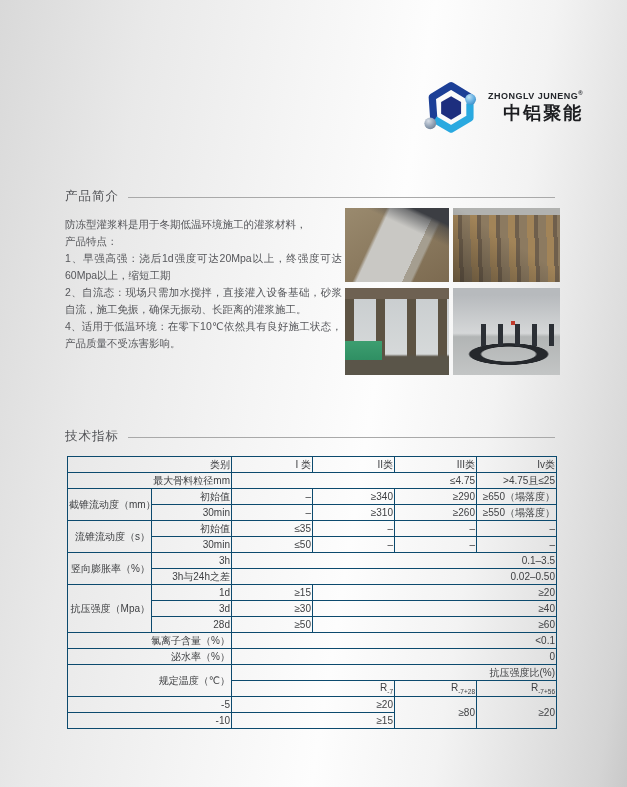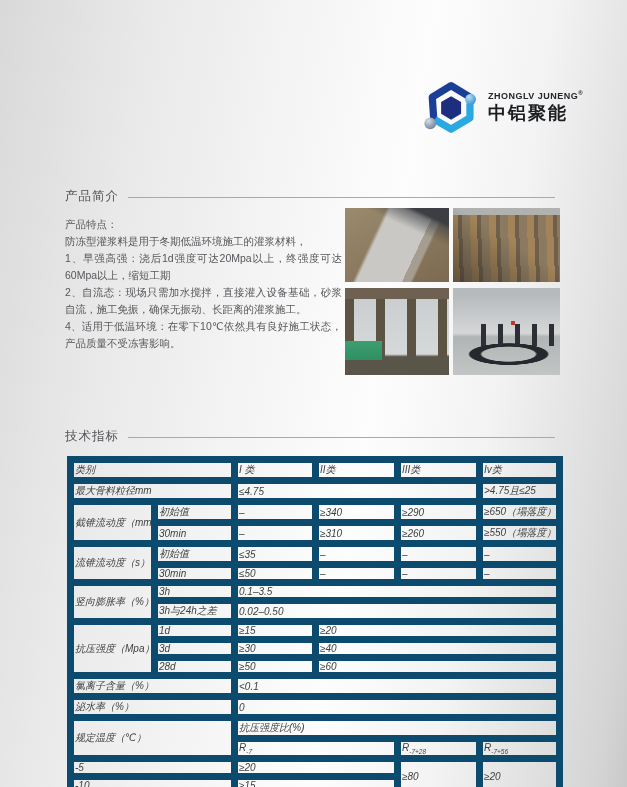--- a/index.html
+++ b/index.html
@@ -15,21 +15,21 @@
   
   .page-title {
     position:absolute; left:64px; top:82px;
     font-size:24px; font-weight:bold; letter-spacing:5px; color:#595a5e;
   }
   .logo { position:absolute; left:423px; top:78px; display:flex; align-items:center; gap:7px; }
   .logo-icon { width:58px; height:58px; }
   .logo-text { display:flex; flex-direction:column; line-height:1.1; }
   .logo-en { font-size:9px; font-weight:bold; letter-spacing:.5px; color:#23262b; white-space:nowrap; }
   .logo-en .reg { font-size:6px; vertical-align:super; }
-  .logo-cn { font-size:18px; font-weight:bold; color:#1c1d20; letter-spacing:2px; margin-top:2px; }
+  .logo-cn { font-size:18px; font-weight:bold; color:#1c1d20; letter-spacing:2px; margin-top:2px;text-align:right; }
 
   
   .section-heading { position:absolute; display:flex; align-items:baseline; width:490px; left:65px; }
   .section-heading .label { font-size:12.5px; color:#515256; letter-spacing:1px; white-space:nowrap; }
   .section-heading .rule { flex:1; border-bottom:1px solid #a9a9a9; margin-left:9px; transform:translateY(-2px); }
   #intro-heading { top:188px; }
   #specs-heading { top:428px;justify-content:flex-end; }
 
   
   .intro-text { position:absolute; left:65px; top:216px; width:277px; font-size:10.5px; line-height:17px; color:#55565a; }
@@ -79,21 +79,21 @@
     background-position:57px 32px, 28px 36px, 0 0, 0 0;
     background-repeat:no-repeat;
   }
 
   
   table.specs {
     position:absolute; left:67px; top:456px;
     border-collapse:collapse; table-layout:fixed; width:489px;
     font-size:10px; color:#3f4043;
   }
-  table.specs td { border:7px solid #0c4a6e; height:16px; text-align:left; padding:0 1px; overflow:hidden; white-space:nowrap;font-style:italic; }
+  table.specs td { border:1px solid #0c4a6e; height:16px; text-align:right; padding:0 1px; overflow:hidden; white-space:nowrap; }
   table.specs sub { font-size:6.5px; }
 </style>
 </head>
 <body>
 
 <div class="page">
 
 
   <div class="logo">
     <svg class="logo-icon" viewBox="0 0 64 64">
@@ -120,22 +120,22 @@
       <div class="logo-cn">中铝聚能</div>
     </div>
   </div>
 
   <div class="section-heading" id="intro-heading">
     <span class="label">产品简介</span>
     <span class="rule"></span>
   </div>
 
   <div class="intro-text">
+    <p>防冻型灌浆料是用于冬期低温环境施工的灌浆材料，</p>
     <p>产品特点：</p>
-    <p>防冻型灌浆料是用于冬期低温环境施工的灌浆材料，</p>
     <p>1、早强高强：浇后1d强度可达20Mpa以上，终强度可达60Mpa以上，缩短工期</p>
     <p>2、自流态：现场只需加水搅拌，直接灌入设备基础，砂浆自流，施工免振，确保无振动、长距离的灌浆施工。</p>
     <p>4、适用于低温环境：在零下10℃依然具有良好施工状态，产品质量不受冻害影响。</p>
   </div>
 
   <div class="photo-grid">
     <div class="photo photo-pour"></div>
     <div class="photo photo-formwork"></div>
     <div class="photo photo-frame"></div>
     <div class="photo photo-workers"></div>

